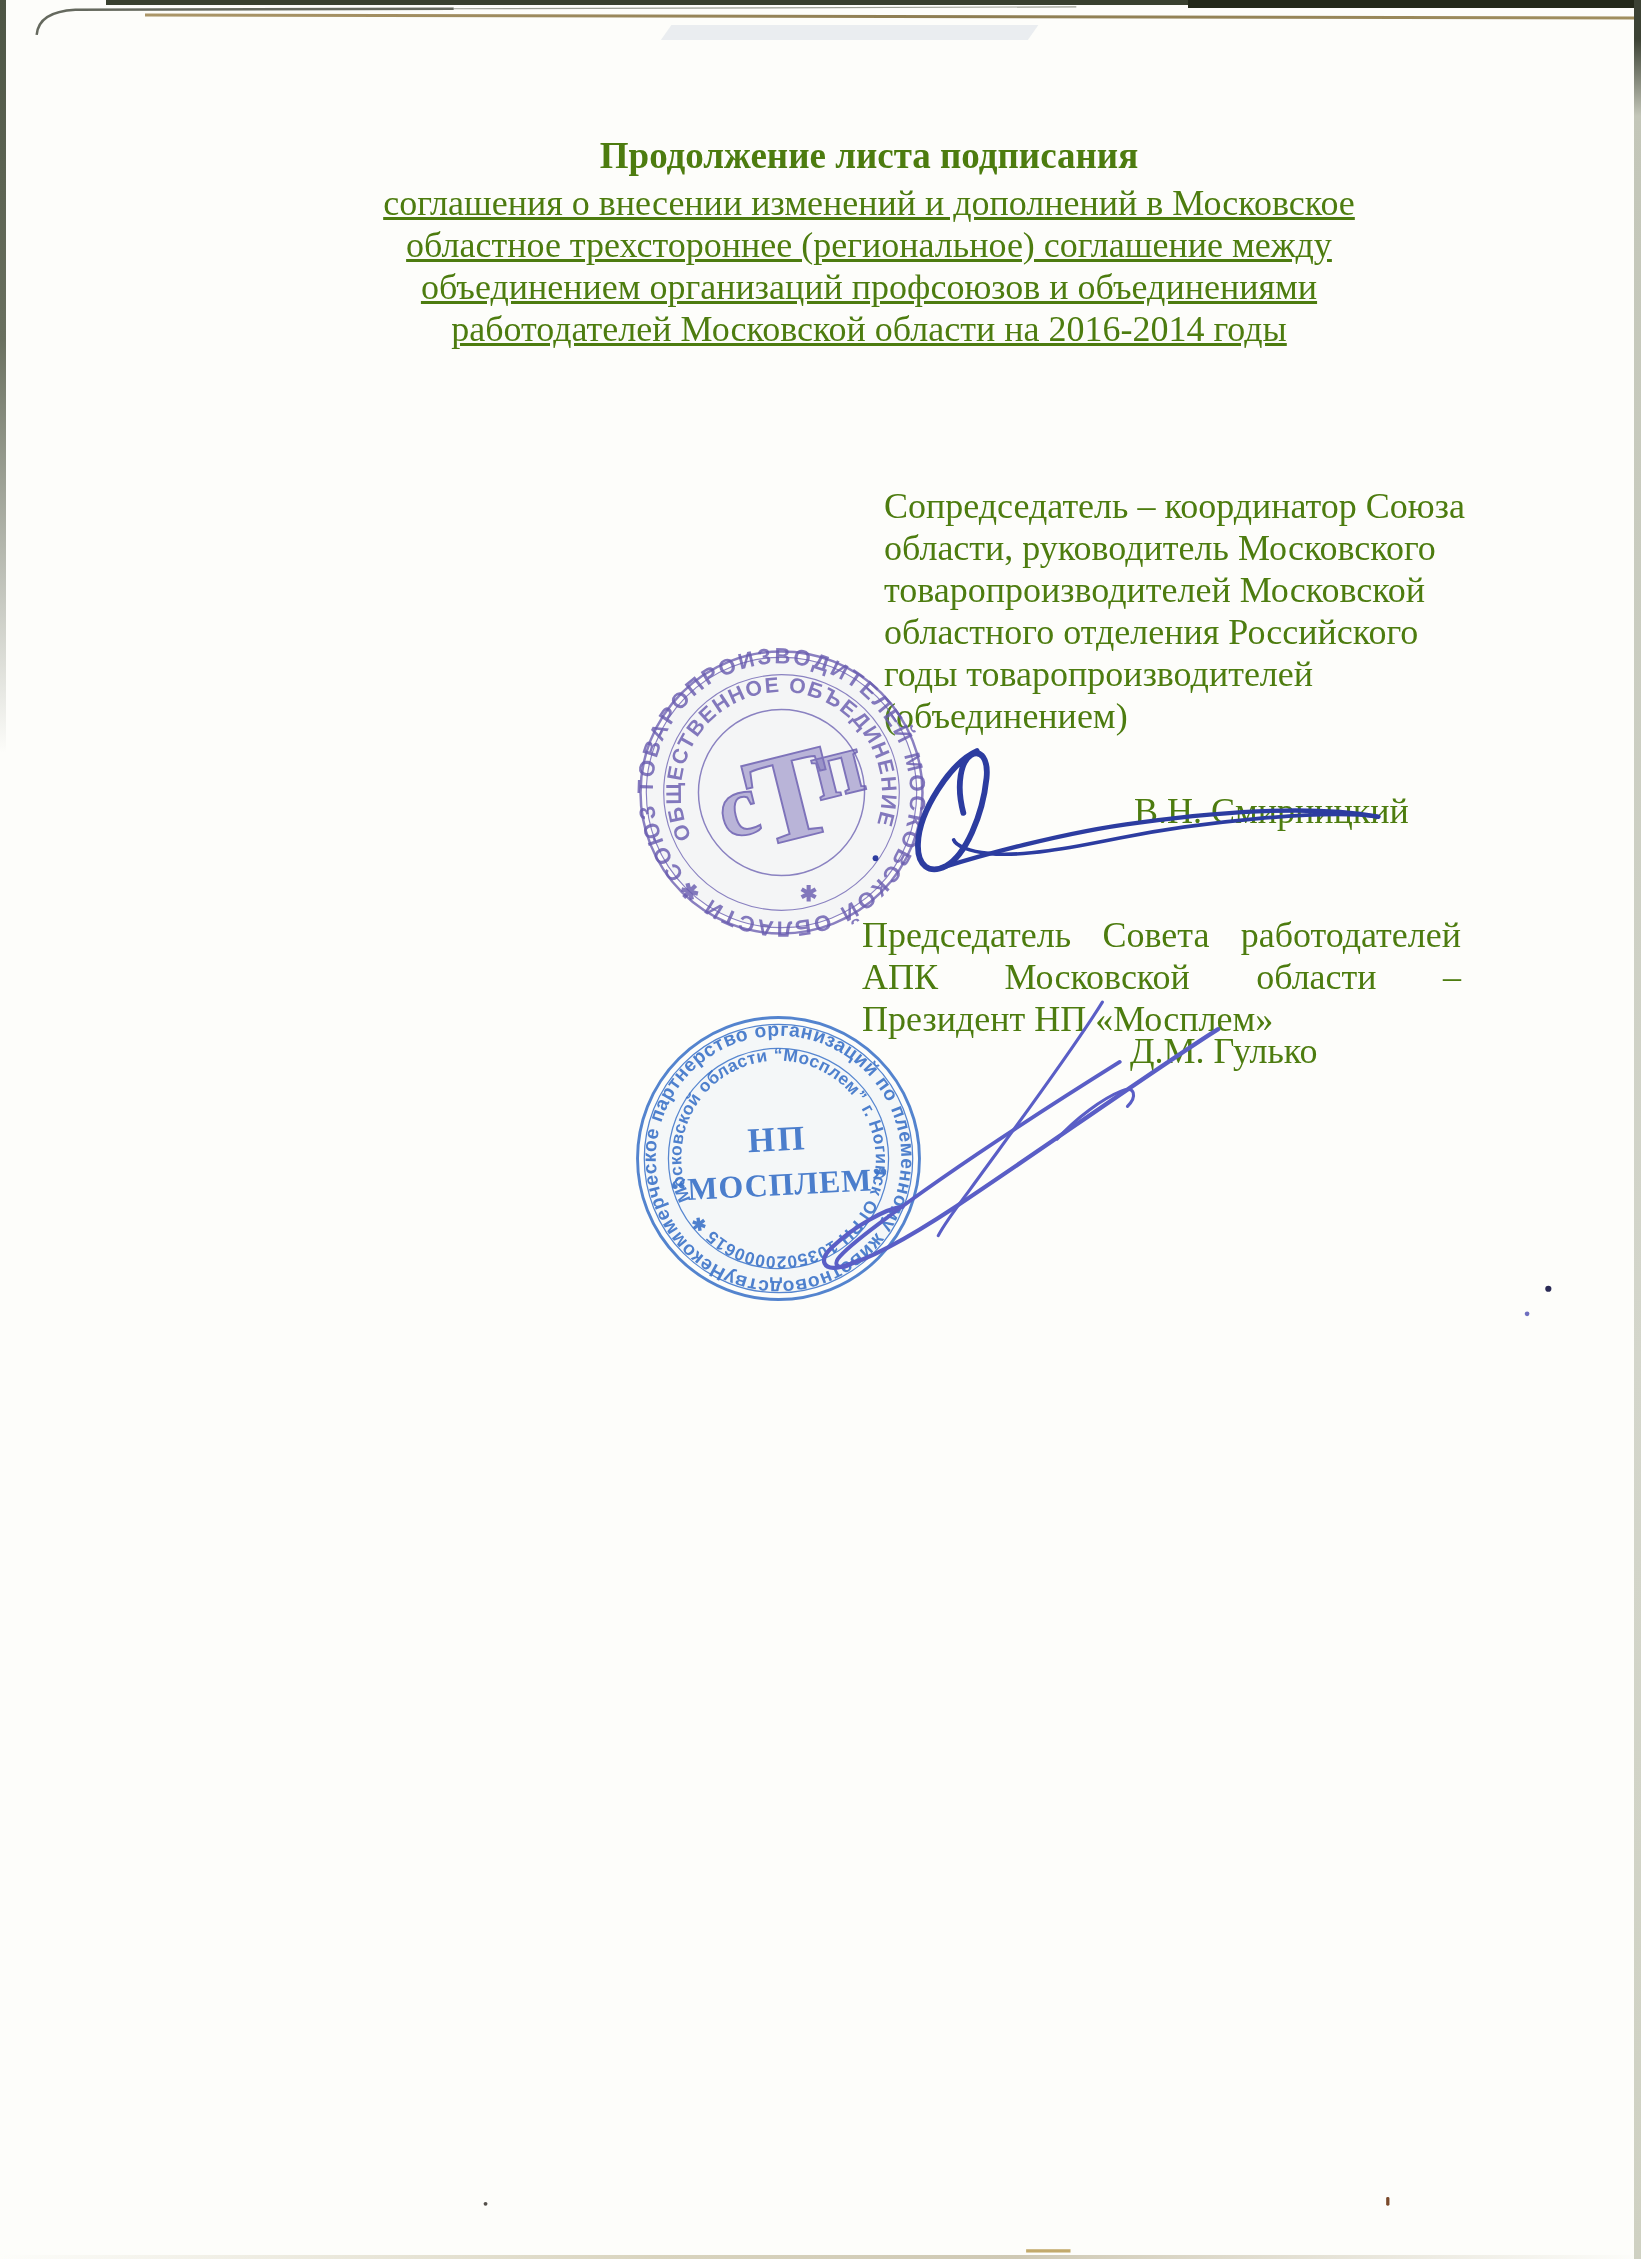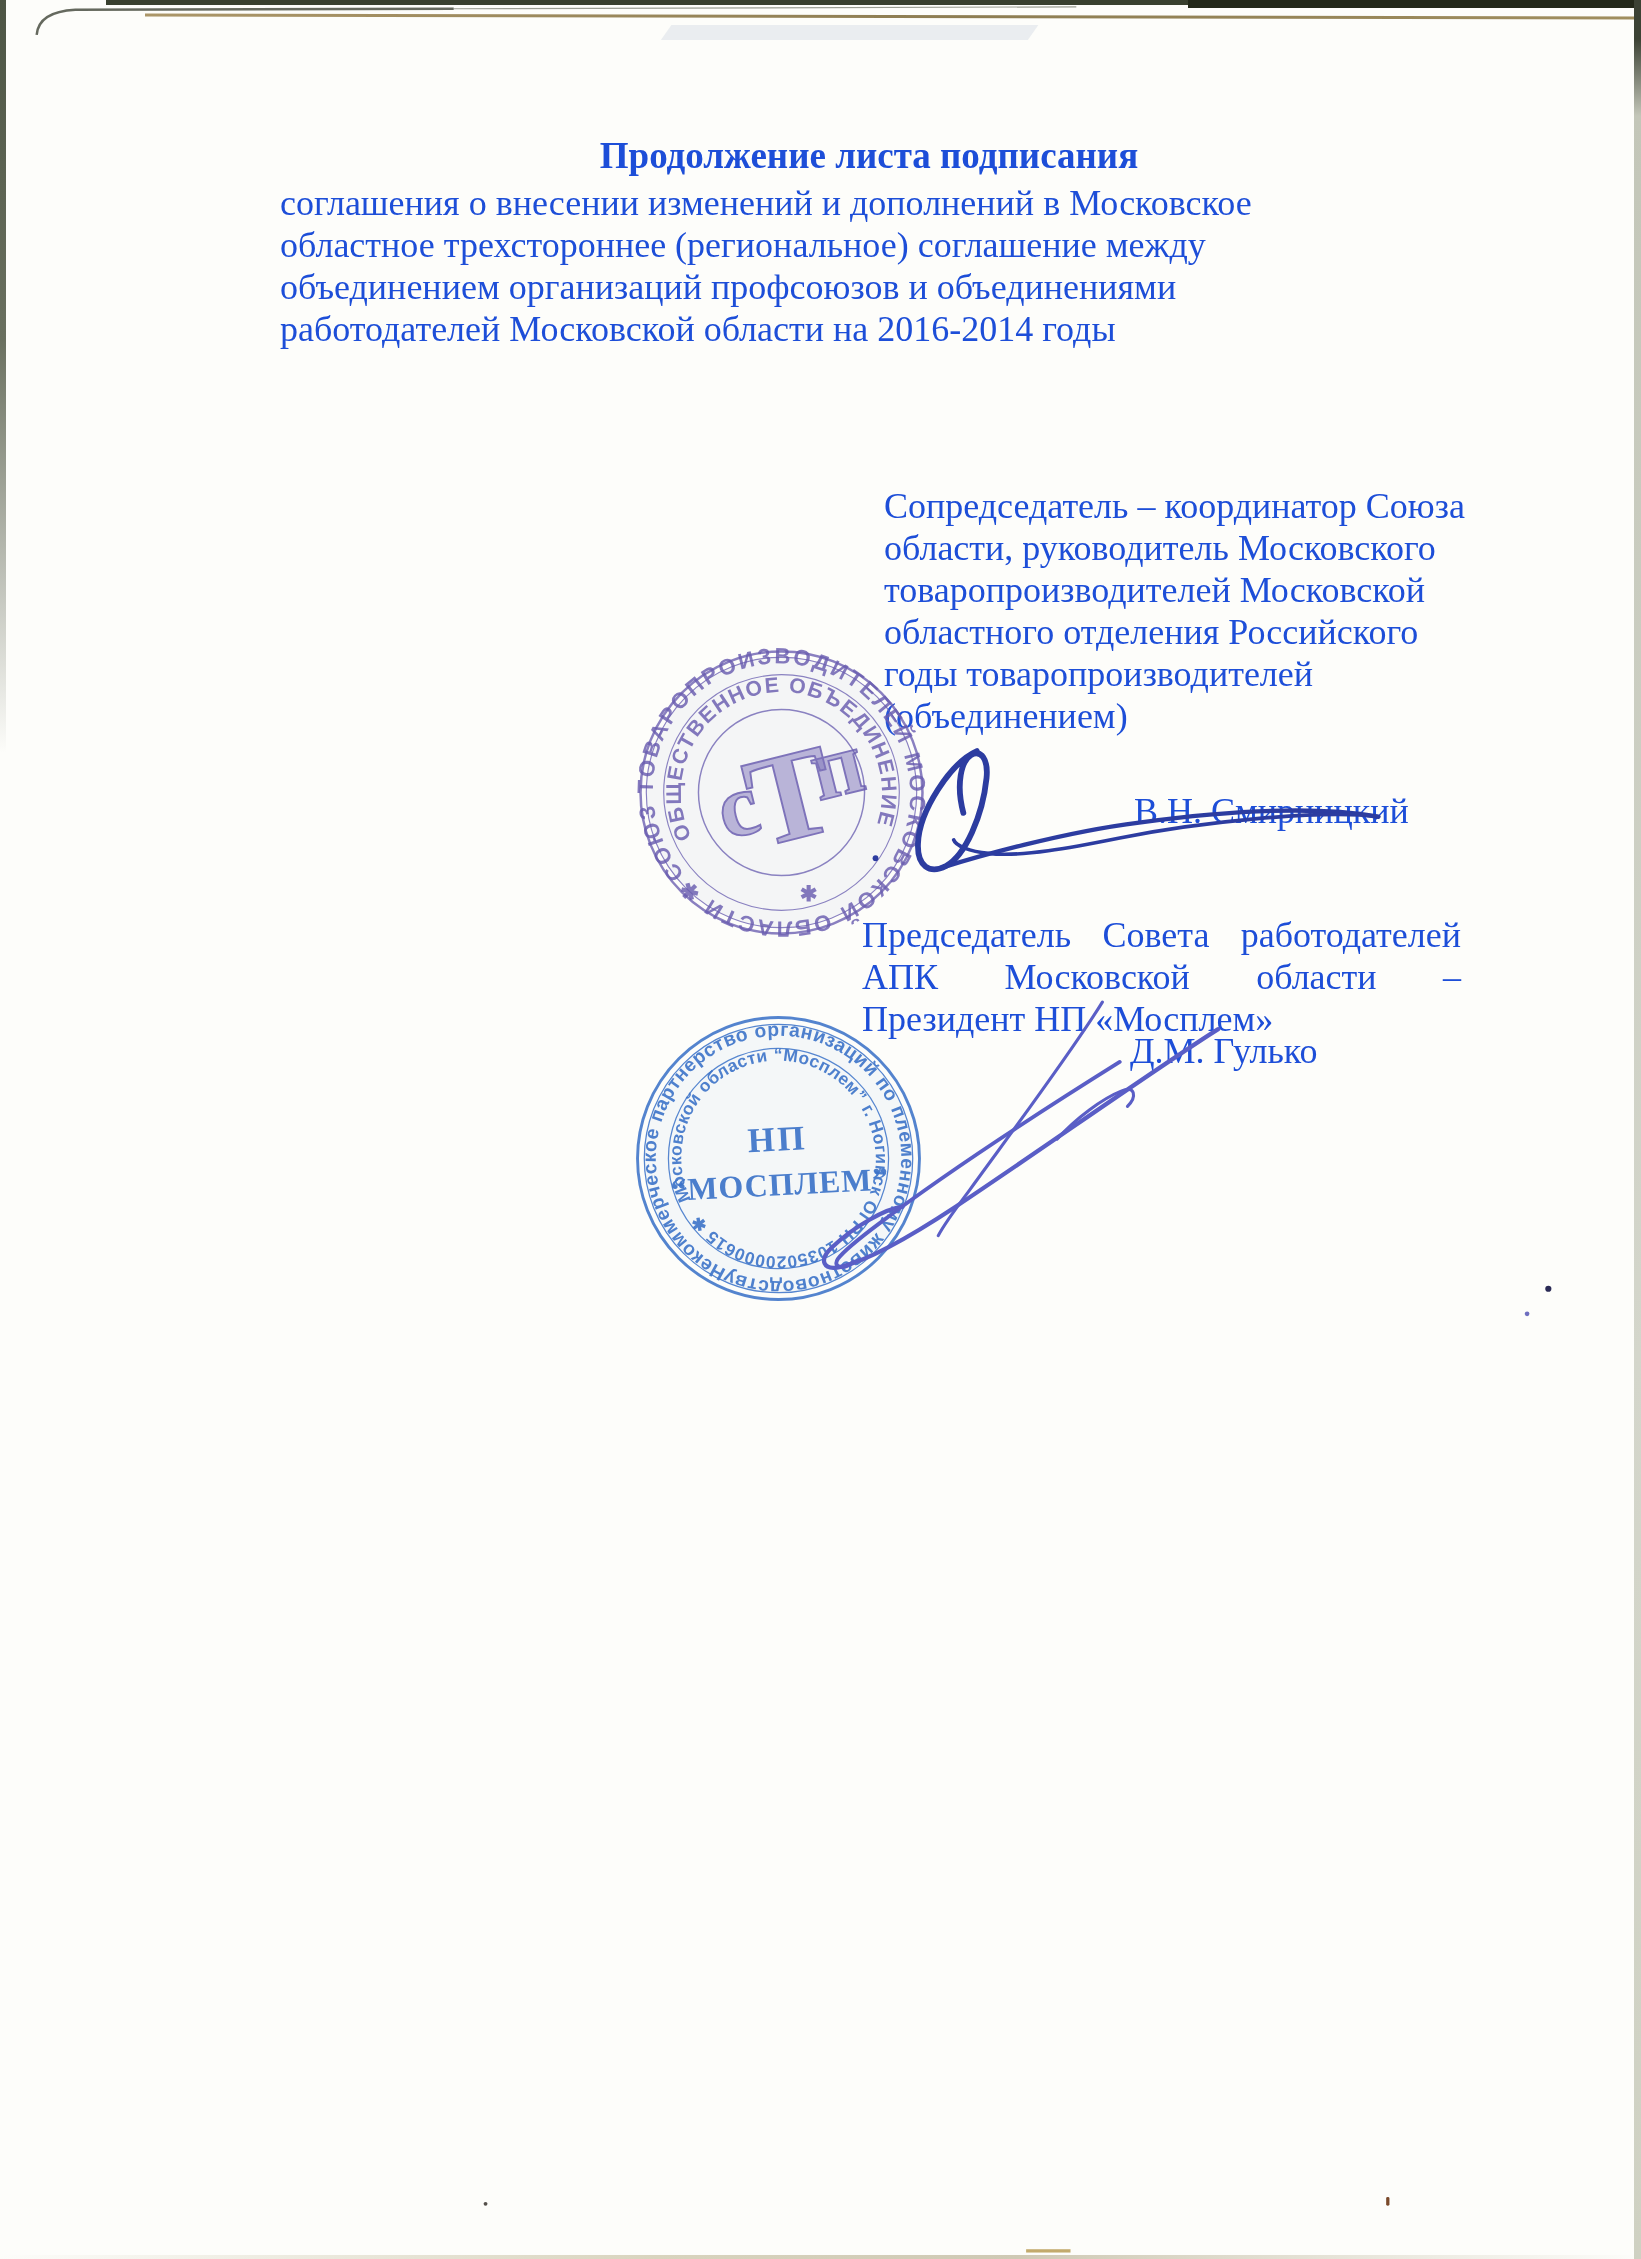--- a/index.html
+++ b/index.html
@@ -1,37 +1,37 @@
 <!DOCTYPE html>
 <html><head>
 <meta charset="utf-8">
 <style>
   html,body{margin:0;padding:0;background:#e8e8e4;}
   #page{
     position:relative;width:1641px;height:2259px;overflow:hidden;
     background:#fdfdfa;
     font-family:"Liberation Serif", serif;
-    color:#1d4ed8;
+    color:#4d7c0f;
   }
   
   .scan-top{position:absolute;top:0;left:106px;right:0;height:4.8px;background:#39402f;}
   .scan-top-right{position:absolute;top:0;left:1188px;right:0;height:7.7px;background:#232819;}
   .scan-tan-line{position:absolute;top:14.5px;left:145px;width:1492px;height:2.9px;
     background:linear-gradient(to right,#ab9668,#8d7d52 55%,#a08e5e);transform:rotate(0.12deg);}
   .scan-left{position:absolute;top:0;left:0;width:5.8px;height:753px;
     background:linear-gradient(to bottom,#4d5544,#6a705f 45%,rgba(120,126,110,0) 100%);}
   .scan-right{position:absolute;top:0;right:0;width:6.8px;height:2259px;
     background:linear-gradient(to bottom,#3c4234 0 39px,#c3c6b8 116px,#d4d6cb 60%,#cfd1c2);}
   .scan-bottom{position:absolute;bottom:0;left:0;width:1641px;height:3.9px;
     background:linear-gradient(to right,rgba(218,213,194,0),#d9d4be 40%,#cfc9b4 62%,rgba(207,201,180,0));}
   .scan-haze{position:absolute;top:25px;left:666px;width:367px;height:15.4px;
     background:rgba(150,165,195,.18);transform:skewX(-35deg);}
   
   .doc-line{font-size:36px;line-height:42px;white-space:nowrap;}
-  .header-block{position:absolute;left:280px;top:182px;width:1178px;text-align:left;}
+  .header-block{position:absolute;left:280px;top:182px;width:1178px;text-align:center;text-decoration:underline;}
   .doc-title{position:absolute;left:280px;top:135px;width:1178px;text-align:center;
     font-size:37px;font-weight:bold;line-height:42px;}
   .pos-block1{position:absolute;left:884px;top:485px;width:637px;}
   .pos-block2{position:absolute;left:862px;top:914px;width:599px;}
   .pos-block2 .just{white-space:normal;text-align:justify;text-align-last:justify;width:599px;}
   .signer-name{position:absolute;font-size:36px;line-height:42px;white-space:nowrap;}
   #name1{left:1134px;top:790px;}
   #name2{left:1130px;top:1030px;}
   
   .stamp{position:absolute;pointer-events:none;}

